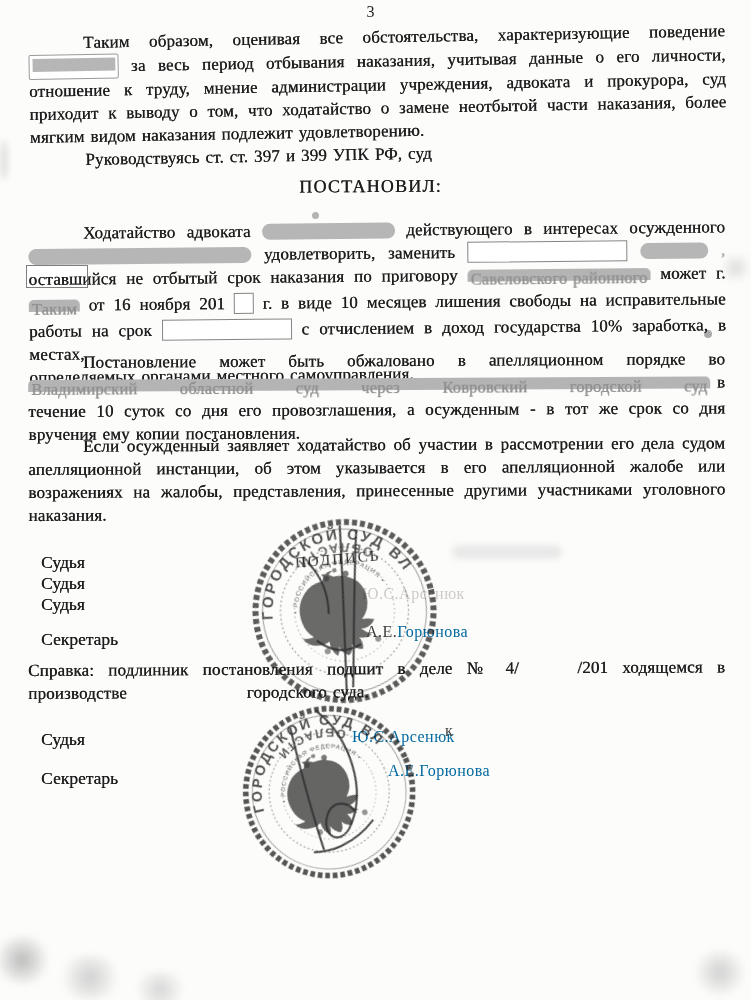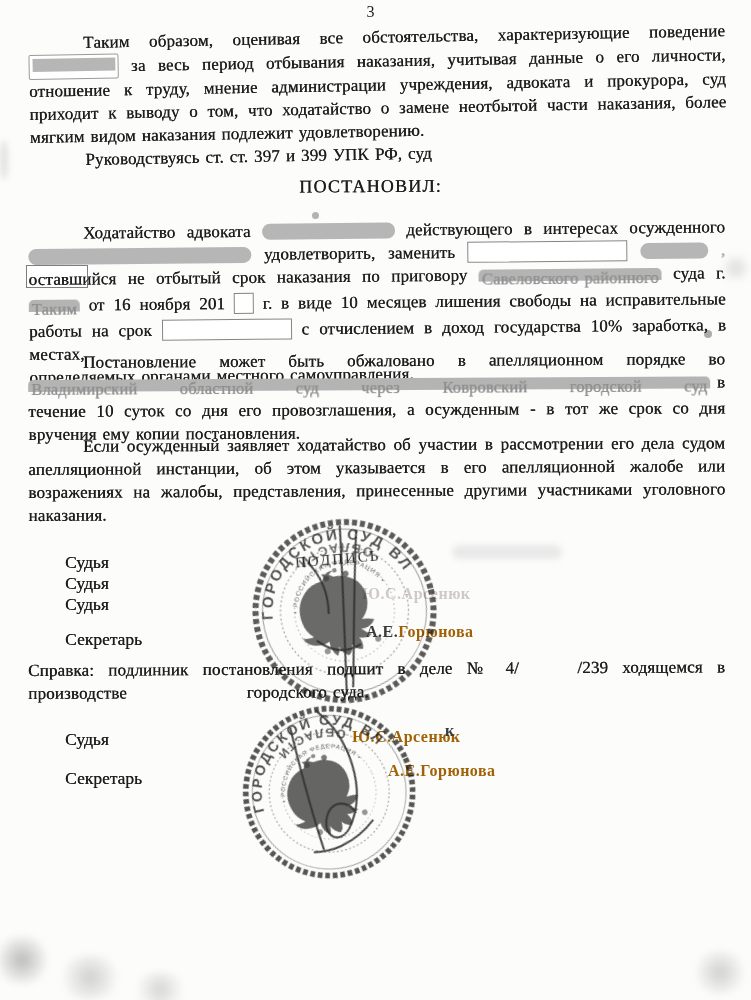--- a/index.html
+++ b/index.html
@@ -22,29 +22,29 @@
       filter:blur(.6px);border-radius:5px;padding:0 3px;vertical-align:-4px;overflow:visible;
       background:linear-gradient(180deg,#b4b4b4 0 62%,rgba(180,180,180,0) 62%);}
   .sg-faint{color:#a9a2a2;filter:blur(.4px);}
   .sg-gap{display:inline-block;}
   .heading{position:absolute;top:178px;left:0;right:10px;text-align:center;font-size:18px;
       letter-spacing:1.2px;text-shadow:.35px 0 0 currentColor;}
   .rot-a{transform:rotate(-1.05deg);transform-origin:0 0;}
   .rot-b{transform:rotate(-.55deg);transform-origin:0 0;}
   .rot-c{transform:rotate(-.3deg);transform-origin:0 0;}
   .sig{position:absolute;left:41px;z-index:1;font-size:17.5px;text-shadow:.3px 0 0 currentColor;}
-  .sig div{line-height:21px;margin-left:24px;}
+  .sig div{line-height:21px;}
   .sig .gap-above{margin-top:14px;}
   .stamp{position:absolute;z-index:5;opacity:.88;filter:blur(.25px);}
   .stamp svg{overflow:visible;}
   .podpis{position:absolute;left:295px;top:551px;z-index:4;font-size:15px;letter-spacing:2px;
       color:#2c2c2c;transform:rotate(-5deg);filter:blur(.3px);}
-  .ghost{position:absolute;z-index:2;font-size:16px;letter-spacing:.5px;filter:blur(.7px);white-space:nowrap;font-weight:bold;}
+  .ghost{position:absolute;z-index:2;font-size:16px;letter-spacing:.5px;filter:blur(.7px);white-space:nowrap;}
   .g-light{color:#d0c9c9;}
-  .g-mid{color:#a16207;}
+  .g-mid{color:#0369a1;}
   .g-dark{color:#3a3a3a;filter:blur(.3px);}
   .decor-box{position:absolute;left:26px;top:265px;width:60px;height:21px;background:#fff;
       border:1px solid #7e7e7e;z-index:0;}
   .smudge{position:absolute;border-radius:50%;filter:blur(3px);z-index:0;}
   .dot{position:absolute;border-radius:50%;z-index:0;}
 </style>
 </head>
 <body>
 
 <div class="page">
@@ -60,21 +60,21 @@
       <div class="ln al-il"><span class="sg-text">Руководствуясь ст. ст. 397 и  399 УПК РФ, суд</span></div>
     </div>
 
   <div class="heading rot-c">ПОСТАНОВИЛ:</div>
 
   <div class="decor-box"></div>
 
   <div class="block rot-b" style="top:222px;">
       <div class="ln al-ij"><span class="sg-text">Ходатайство адвоката</span> <span class="sg-gray" style="width: 133px;"></span> <span class="sg-text">действующего в интересах осужденного</span></div>
       <div class="ln al-j"><span class="sg-gray" style="width: 223px;"></span> <span class="sg-text">удовлетворить, заменить</span> <span class="sg-box" style="width: 158px;"></span> <span class="sg-gray" style="width: 68px;"></span> <span class="sg-faint">,</span></div>
-      <div class="ln al-j"><span class="sg-text">оставшийся не отбытый срок наказания по приговору</span> <span class="sg-bar">Савеловского районного</span> <span class="sg-text">суда г.</span></div>
+      <div class="ln al-j"><span class="sg-text">оставшийся не отбытый срок наказания по приговору</span> <span class="sg-bar">Савеловского районного</span> <span class="sg-text">может г.</span></div>
       <div class="ln al-j"><span class="sg-bar">Таким</span> <span class="sg-text">от 16 ноября 201</span> <span class="sg-box" style="width: 18px;"></span> <span class="sg-text">г. в виде 10 месяцев  лишения свободы на исправительные</span></div>
       <div class="ln al-j"><span class="sg-text">работы на срок</span> <span class="sg-box" style="width: 128px;"></span> <span class="sg-text">с отчислением в доход государства 10% заработка, в местах,</span></div>
       <div class="ln al-l"><span class="sg-text">определяемых органами местного самоуправления.</span></div>
     </div>
 
   <div class="block rot-c" style="top:351px;">
       <div class="ln al-ij"><span class="sg-text">Постановление может быть обжаловано в апелляционном порядке во</span></div>
       <div class="ln al-j"><span class="sg-bar" style="width: 676px;">Владимирский областной суд через Ковровский городской суд</span> <span class="sg-text">в</span></div>
       <div class="ln al-j"><span class="sg-text">течение 10 суток со дня его провозглашения, а осужденным - в тот же срок со дня</span></div>
       <div class="ln al-l"><span class="sg-text">вручения ему копии постановления.</span></div>
@@ -88,21 +88,21 @@
     </div>
 
   <div class="sig" style="top:552px;">
     <div>Судья</div>
     <div>Судья</div>
     <div>Судья</div>
     <div class="gap-above">Секретарь</div>
   </div>
 
   <div class="block rot-c" style="top:659px;line-height:27px;">
-      <div class="ln al-j"><span class="sg-text">Справка: подлинник постановления подшит в деле № 4/</span> <span class="sg-gap" style="width: 30px;"></span> <span class="sg-text">/239 ходящемся в</span></div>
+      <div class="ln al-j"><span class="sg-text">Справка: подлинник постановления подшит в деле № 4/</span> <span class="sg-gap" style="width: 30px;"></span> <span class="sg-text">/201 ходящемся в</span></div>
       <div class="ln al-l"><span class="sg-text">производстве</span> <span class="sg-gap" style="width: 108px;"></span> <span class="sg-text">городского суда.</span></div>
     </div>
 
   <div class="sig" style="top:729px;">
     <div>Судья</div>
     <div style="margin-top:18px;">Секретарь</div>
   </div>
 
   <div class="podpis">ПОДПИСЬ</div>
 

